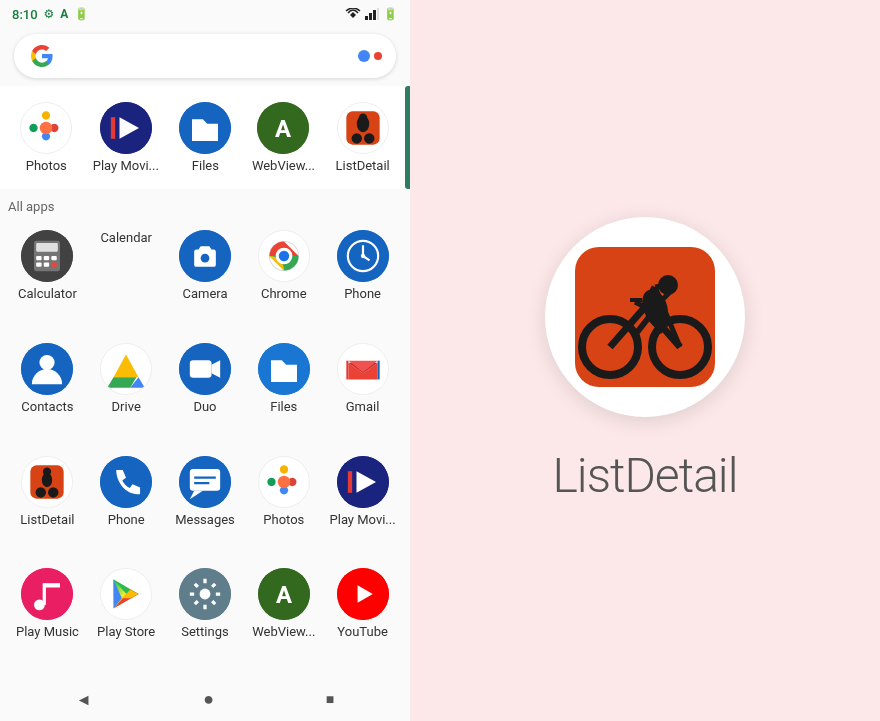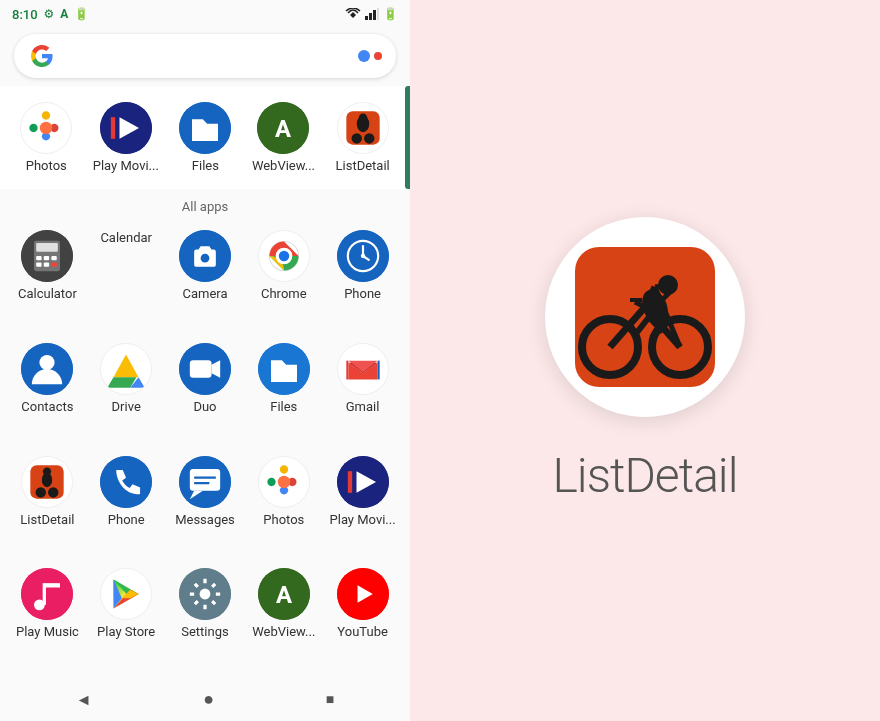--- a/index.html
+++ b/index.html
@@ -96,25 +96,26 @@
       right: 0;
       top: 0;
       bottom: 0;
       width: 5px;
       background: #2e7d62;
       border-radius: 3px 0 0 3px;
     }
 
     
     .all-apps-label {
-      text-align: center;
+      text-align: left;
       font-size: 13px;
       color: #666;
       padding: 8px 0 4px;
       background: #fafafa;
+      margin-left: 8px;
     }
 
     .apps-grid {
       display: grid;
       grid-template-columns: repeat(5, 1fr);
       gap: 0;
       padding: 4px 8px;
       background: #fafafa;
       flex: 1;
       overflow-y: auto;

